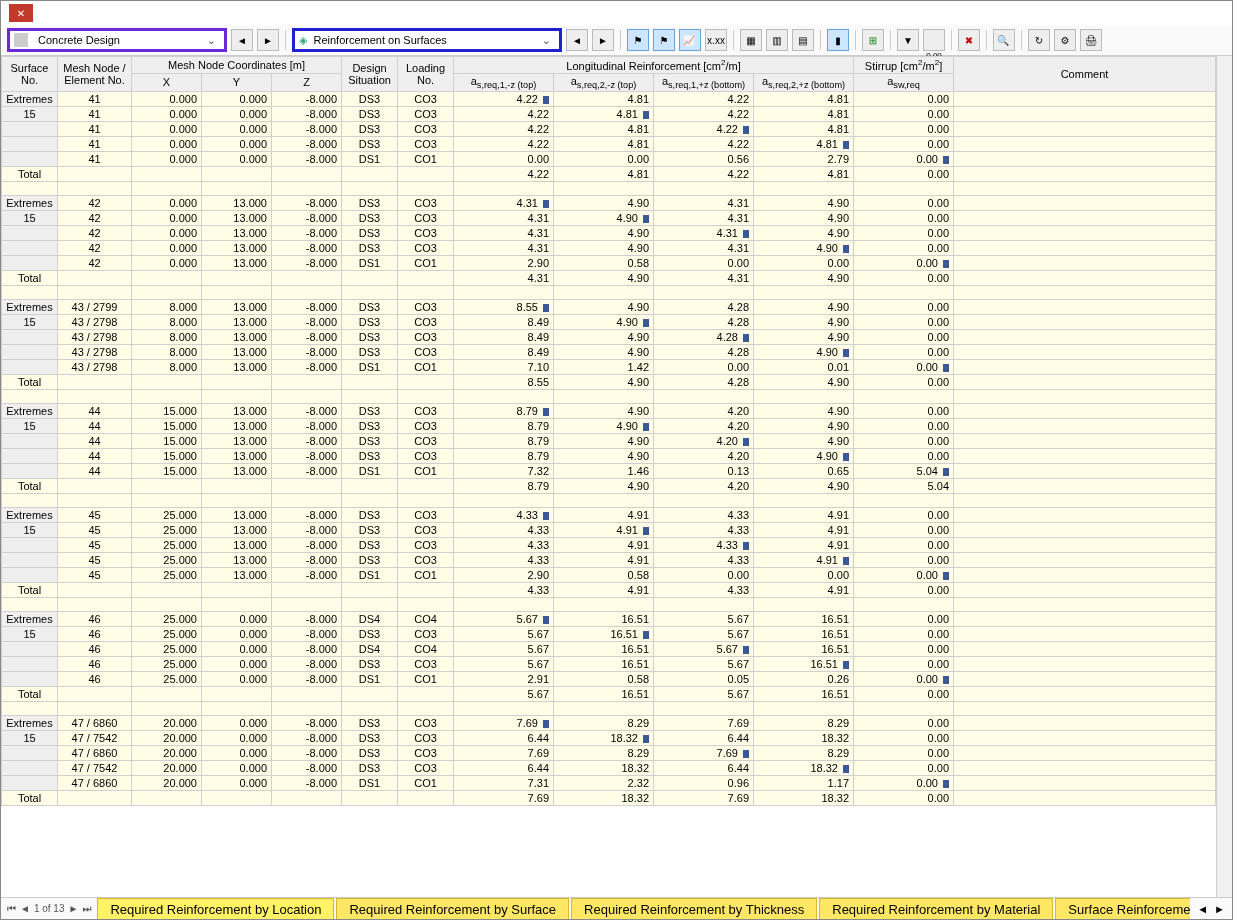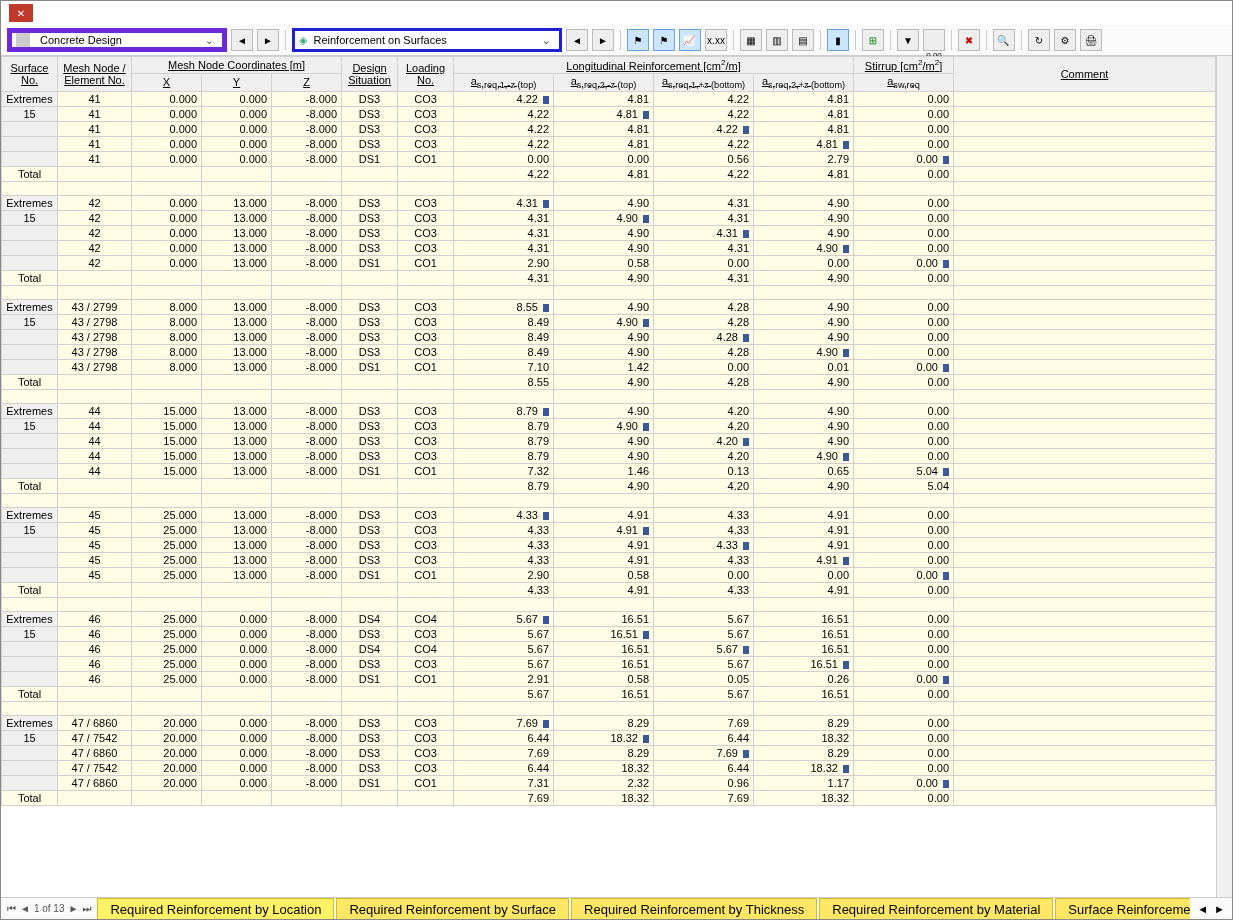--- a/index.html
+++ b/index.html
@@ -4,34 +4,34 @@
 <style>
 * { box-sizing: border-box; margin: 0; padding: 0; }
 html, body { font-family: "Segoe UI", Tahoma, Arial, sans-serif; font-size: 11px; background: #fff; color: #000; }
 .window { width: 1233px; height: 920px; display: flex; flex-direction: column; border: 1px solid #888; background: #fff; overflow: hidden; }
 .titlebar { display: flex; align-items: center; justify-content: space-between; height: 24px; padding: 0 0 0 8px; background: #fff; }
 .titlebar .title { color: #666; font-size: 12px; }
 .titlebar .close { width: 24px; height: 18px; background: #c0392b; color: #fff; display: flex; align-items: center; justify-content: center; font-size: 10px; cursor: pointer; }
 .menubar { display: flex; gap: 14px; padding: 4px 10px; border-bottom: 1px solid #ddd; }
 .menubar span { cursor: pointer; }
 .toolbar { display: flex; align-items: center; gap: 4px; padding: 3px 6px; border-bottom: 1px solid #ccc; background: #fafafa; flex-wrap: nowrap; }
-.combo { display: flex; align-items: center; border: 5px solid #6d28d9; background: #fff; height: 24px; padding: 0 4px; }
+.combo { display: flex; align-items: center; border: 3px solid #6d28d9; background: #fff; height: 24px; padding: 0 4px; }
 .combo .label { padding: 0 6px; }
 .combo .arrow { padding: 0 4px; color: #555; }
 .combo.design { width: 220px; justify-content: space-between; }
 .combo.design .icon { width: 14px; height: 14px; background: #ccc; margin-right: 4px; }
 .combo.highlight { border: 3px solid #2020d0; width: 270px; justify-content: space-between; }
 .tbtn { width: 22px; height: 22px; border: 1px solid #bbb; background: #eee; display: flex; align-items: center; justify-content: center; font-size: 10px; cursor: pointer; }
 .tbtn.active { background: #cde6ff; border-color: #6aa3d8; }
 .sep { width: 1px; height: 20px; background: #ccc; margin: 0 2px; }
 .grid-area { flex: 1; position: relative; overflow: hidden; display: flex; }
 .grid { flex: 1; overflow: auto; }
 table { border-collapse: collapse; width: 100%; table-layout: fixed; }
 th, td { border: 1px solid #d0d0d0; padding: 1px 4px; height: 15px; font-size: 11px; overflow: hidden; white-space: nowrap; }
-th { background: #efefef; font-weight: normal; text-align: center; text-decoration: underline; }
+th { background: #efefef; font-weight: normal; text-align: center; }
 th.grouphead { background: #efefef; }
 .rowlabel { background: #efefef; text-align: center; }
 td.num { text-align: right; background: #fffde6; }
 td.txt { text-align: center; background: #fffde6; }
 td.comment { background: #fffde6; }
 tr.totalrow td { background: #fffde6; }
 tr.blankrow td { background: #fffde6; height: 14px; }
 .mark { display: inline-block; width: 6px; height: 8px; background: #3b5998; margin-left: 2px; vertical-align: middle; }
 .vscroll { width: 16px; background: #f0f0f0; border-left: 1px solid #ccc; }
 .footer { display: flex; align-items: center; height: 22px; border-top: 1px solid #ccc; background: #fafafa; }

